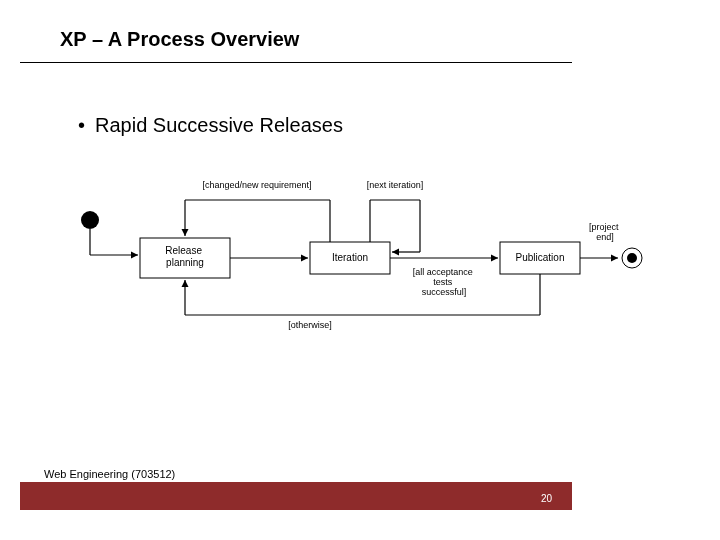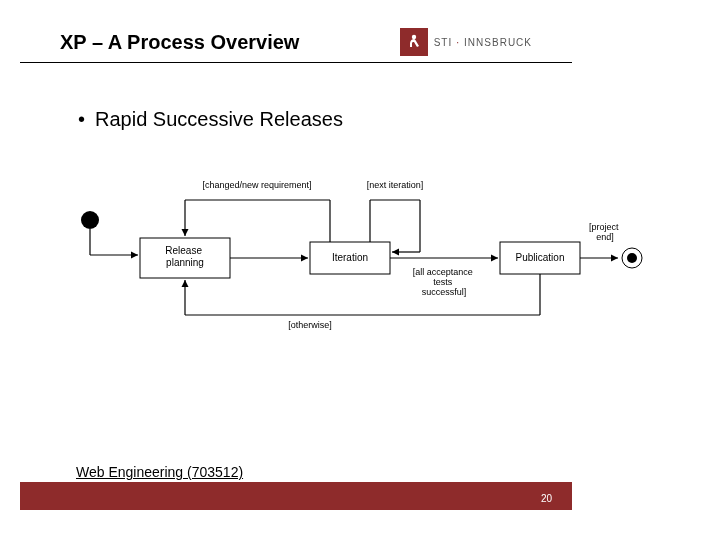--- a/index.html
+++ b/index.html
@@ -55,21 +55,21 @@
   .hr {
     position: absolute;
     top: 62px;
     left: 20px;
     right: 20px;
     height: 1px;
     background: #000;
   }
   .bullet {
     position: absolute;
-    top: 108px;
+    top: 114px;
     left: 78px;
     font-size: 20px;
     color: #000;
     text-align: center;
   }
   .bullet::before {
     content: "•";
     margin-right: 10px;
   }
   .diagram {
@@ -82,53 +82,41 @@
   .footer-bar {
     position: absolute;
     left: 20px;
     right: 20px;
     bottom: 30px;
     height: 28px;
     background: #8e2b2b;
   }
   .footer-left {
     position: absolute;
-    left: 76px;
+    left: 44px;
     bottom: 60px;
-    font-size: 14px;
+    font-size: 11px;
     color: #000;
-    text-decoration: underline;
   }
   .footer-num {
     position: absolute;
     right: 40px;
     bottom: 36px;
     font-size: 10px;
     color: #fff;
     margin-left: 8px;
   }
 </style>
 </head>
 <body>
 
 <div class="slide">
 
   <div class="title-row">
     <div class="title">XP – A Process Overview</div>
-    <div class="logo">
-      <span class="logo-mark">
-        <svg width="18" height="18" viewBox="0 0 18 18">
-          <circle cx="9" cy="4" r="2.2" fill="#fff"></circle>
-          <path d="M9 6 C6 6 5 9 5 11 L5 14 L7 14 L7 10 C7 9 8 9 9 9 L12 14 L14 13 L11 8 C10.5 7 10 6 9 6 Z" fill="#fff"></path>
-        </svg>
-      </span>
-      <span class="logo-text">
-        <span>STI</span><span class="dot"> · </span><span>INNSBRUCK</span>
-      </span>
-    </div>
   </div>
 
   <div class="hr"></div>
 
   <div class="bullet">Rapid Successive Releases</div>
 
   <div class="diagram">
     <svg width="600" height="180" viewBox="0 0 600 180">
       <defs>
         <marker id="arrow" markerWidth="8" markerHeight="8" refX="6" refY="3" orient="auto">

